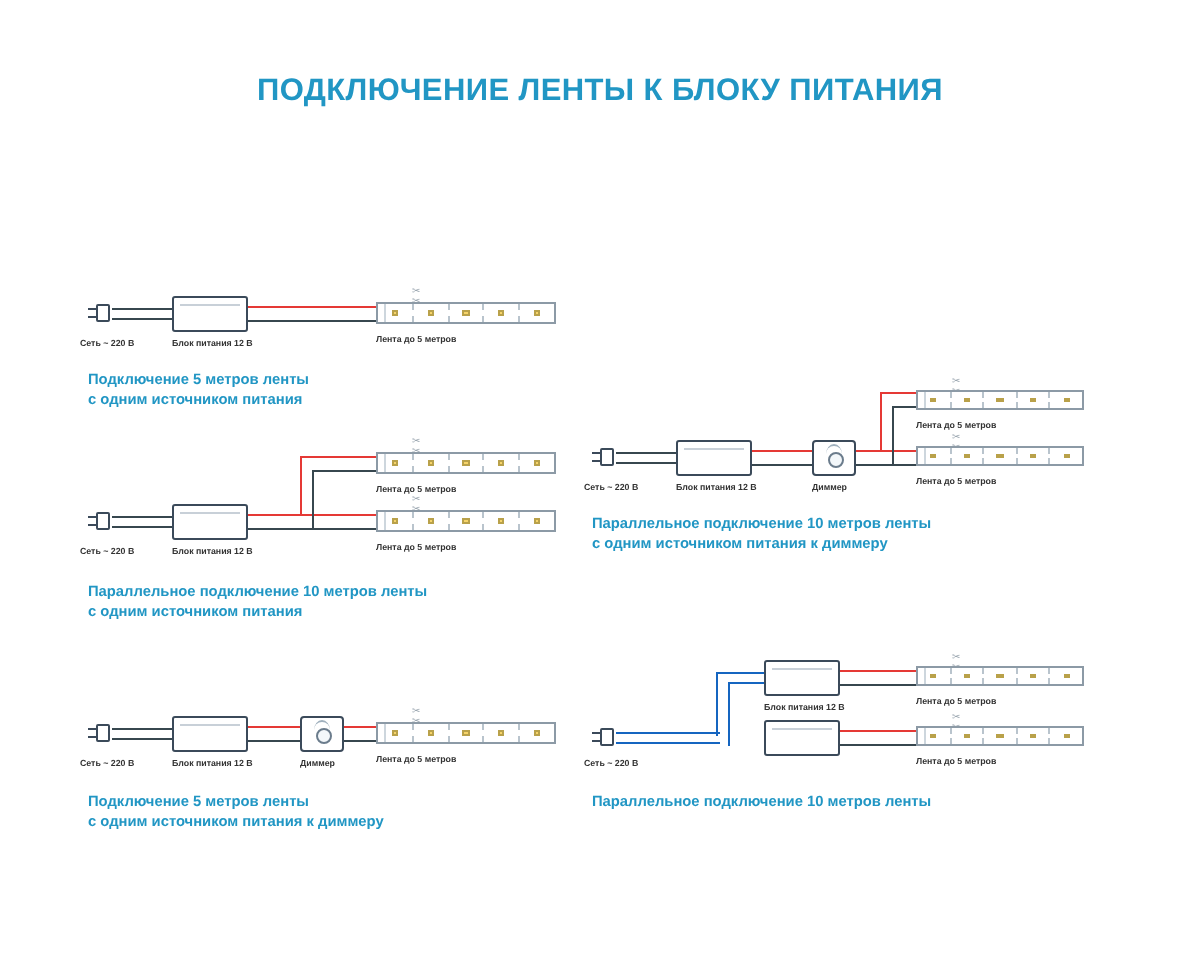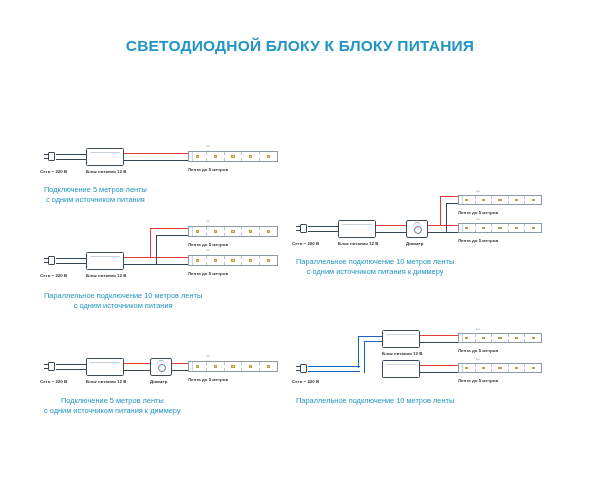--- a/index.html
+++ b/index.html
@@ -22,23 +22,22 @@
   .title .l2{display:block;}
 
   
   .diagram{position:absolute;}
 
   .caption{
     position:absolute;
     color:#2196c4;
     font-size:7.4px;
     line-height:10px;
-    font-weight:normal;
+    font-weight:bold;
     white-space:nowrap;
-    text-align:center;
   }
   .caption span{display:block;}
 
   .lbl{
     position:absolute;
     color:#333333;
     font-size:4.4px;
     line-height:6px;
     white-space:nowrap;
     font-weight:bold;
@@ -131,21 +130,21 @@
   .red{background:#e53935;}
   .black{background:#37474f;}
   .blue{background:#1565c0;}
   .h{height:1.1px;}
   .v{width:1.1px;}
 </style>
 </head>
 <body>
 
 <div class="title">
-  <span class="l2">СВЕТОДИОДНОЙ БЛОКУ К БЛОКУ ПИТАНИЯ</span>
+  <span class="l2">ПОДКЛЮЧЕНИЕ ЛЕНТЫ К БЛОКУ ПИТАНИЯ</span>
 </div>
 
 <div class="diagram">
 
   <div class="plug" style="left:44px;top:152px;width:12px;height:9px;">
     <span class="pin p1"></span>
     <span class="pin p2"></span>
     <span class="body"></span>
   </div>
 

